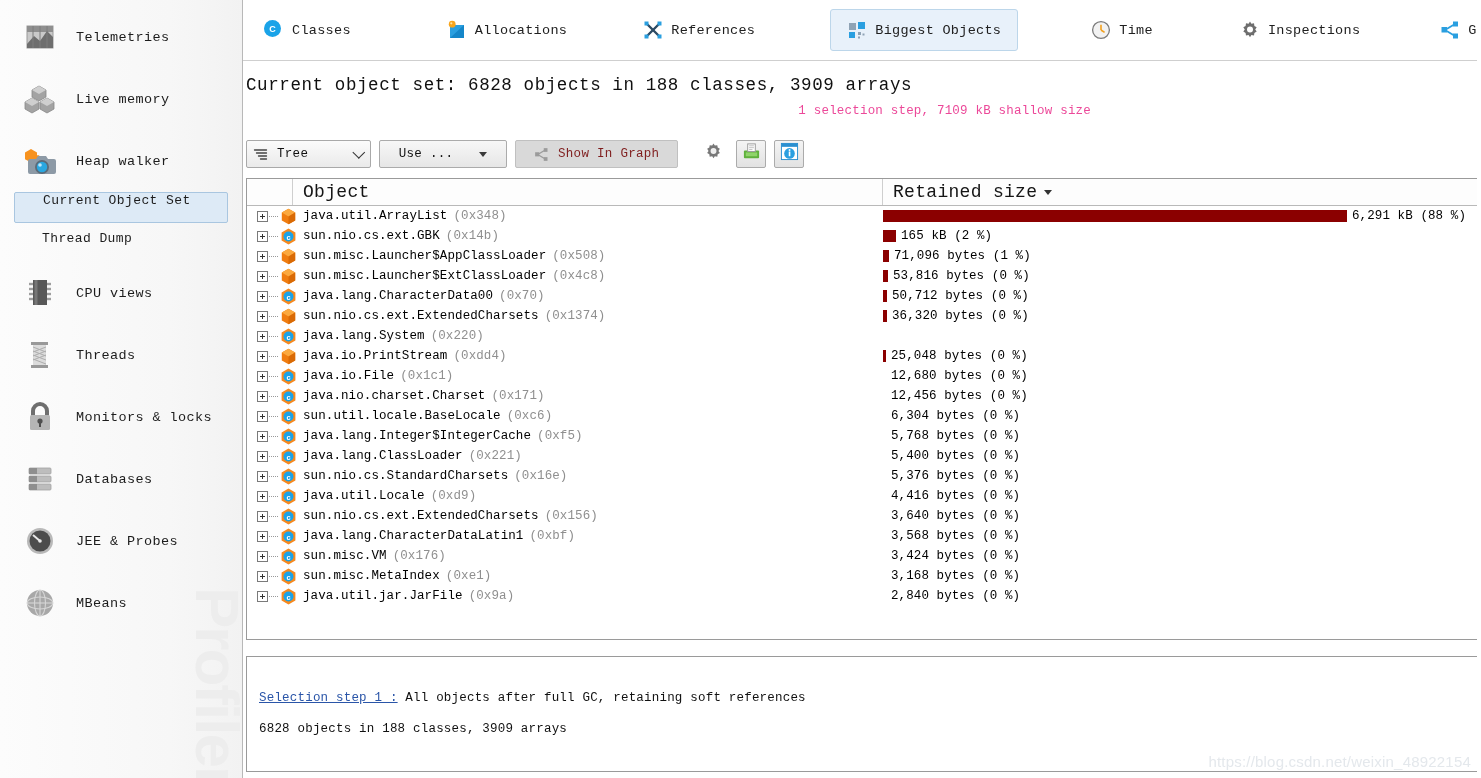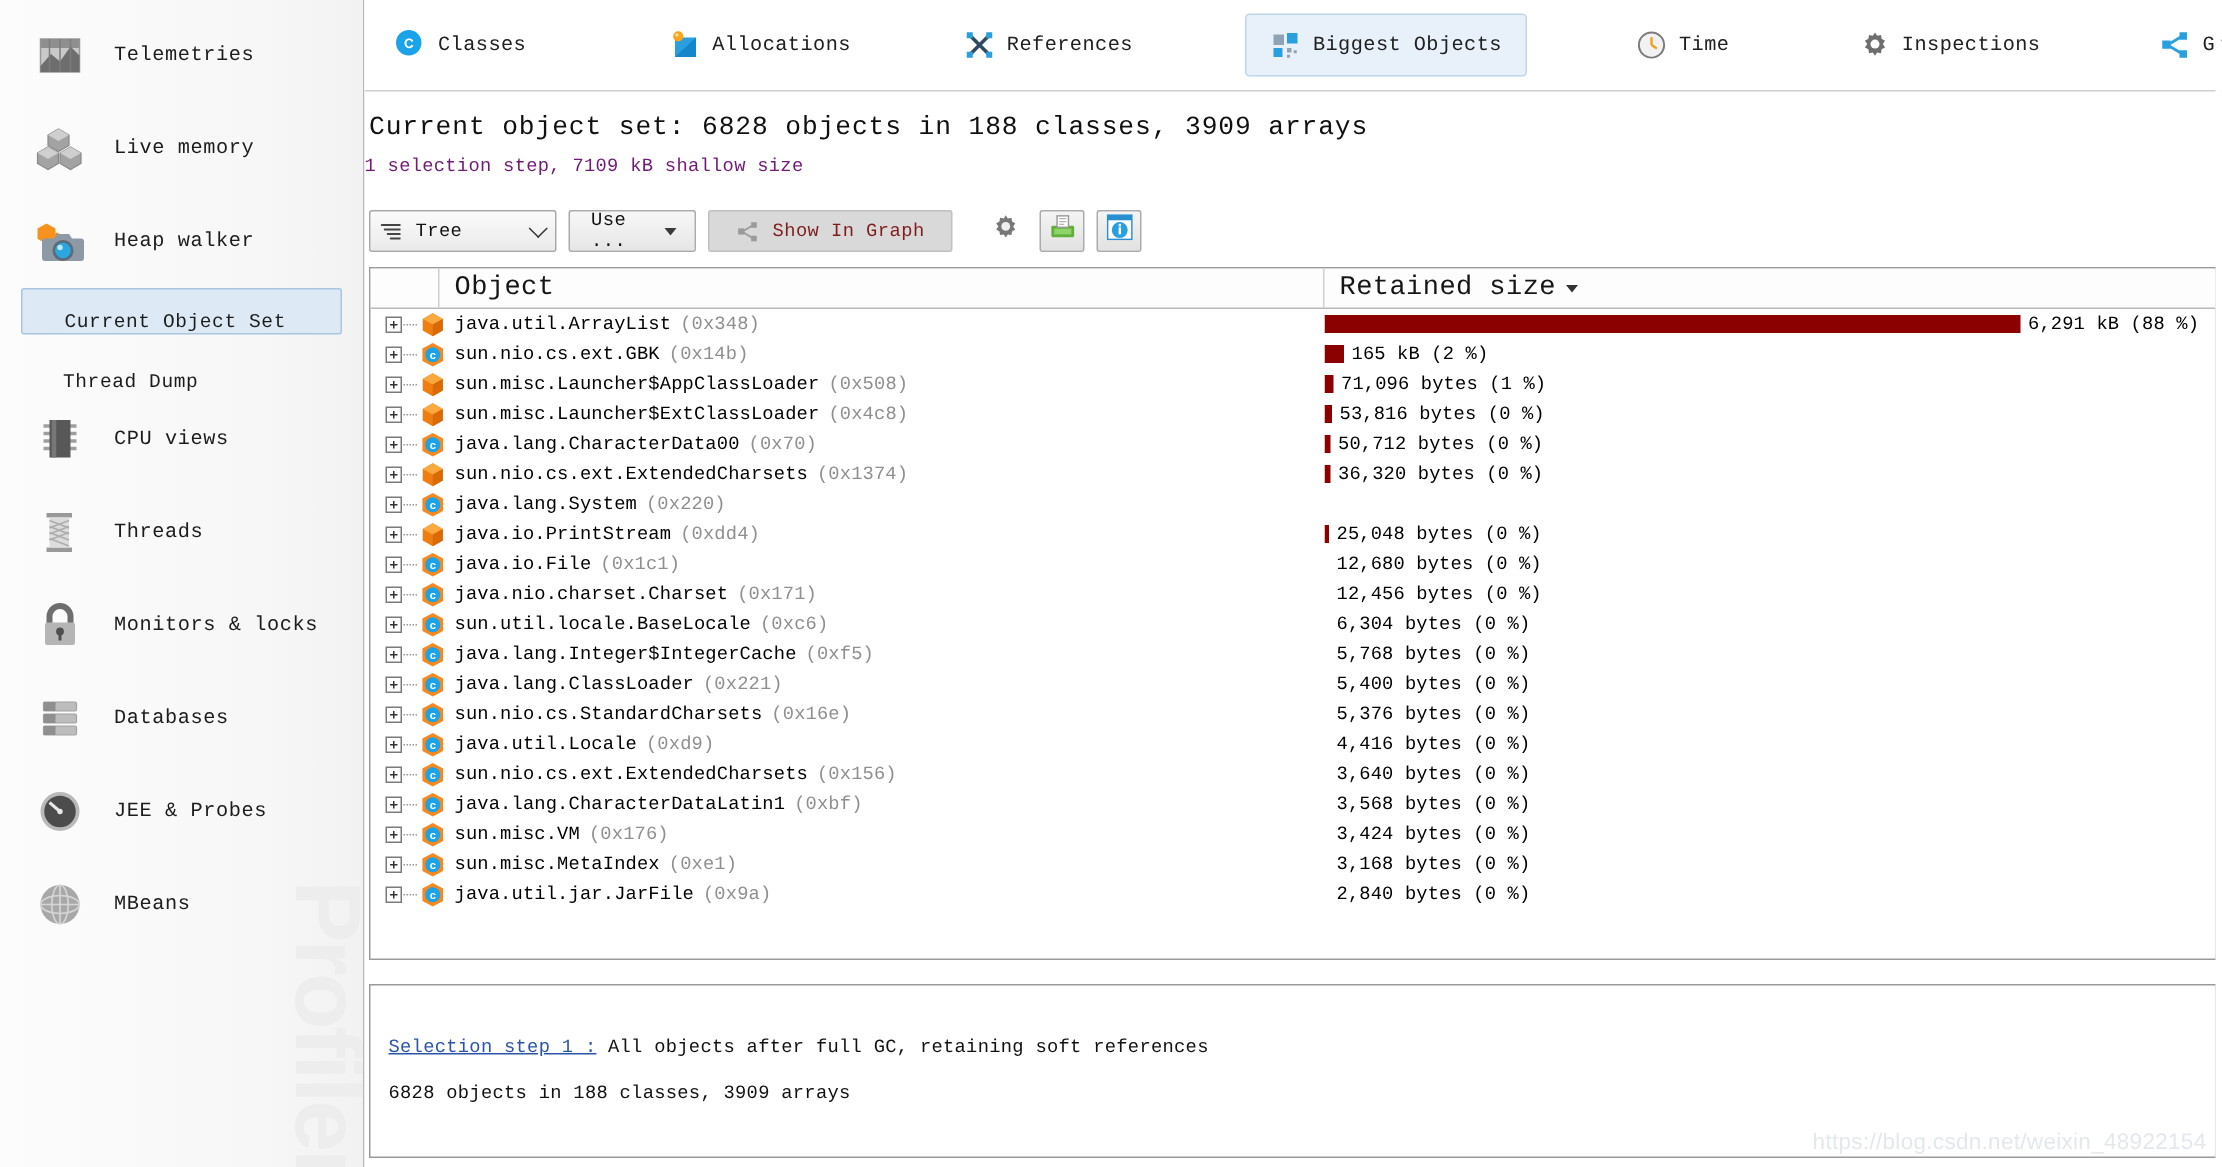--- a/index.html
+++ b/index.html
@@ -56,21 +56,21 @@
     position: relative;
   }
   .sb-label {
     font-size: 13.5px;
     color: #1c1c1c;
     letter-spacing: 0.4px;
     white-space: nowrap;
   }
   .sb-sub {
     display: flex;
-    align-items: flex-end;
+    align-items: flex-start;
     height: 31px;
     margin: 0 14px 0 14px;
     padding-left: 28px;
     font-size: 13px;
     color: #1c1c1c;
     letter-spacing: 0.4px;
     white-space: nowrap;
     border-radius: 2px;
     cursor: default;
   }
@@ -135,22 +135,22 @@
   #obj-title {
     font-size: 17.5px;
     font-weight: 400;
     color: #101010;
     padding-left: 3px;
     letter-spacing: 0.6px;
     white-space: nowrap;
   }
   #obj-sub {
     font-size: 12.5px;
-    color: #701a75;
-    text-align: left;
+    color: #ec4899;
+    text-align: right;
     padding-right: 390px;
     margin-top: 9px;
     letter-spacing: 0.2px;
   }
 
   
   #toolbar {
     display: flex;
     align-items: center;
     gap: 8px;
@@ -192,21 +192,21 @@
     height: 28px;
     padding: 0 14px;
     background: linear-gradient(to bottom,#f7f7f7,#e6e6e6);
     border: 1px solid #ababab;
     border-radius: 2px;
     font-size: 12.5px;
     color: #111;
     cursor: default;
     letter-spacing: 0.3px;
   }
-  .tb-btn.wide { width: 85px; justify-content: space-between; gap:26px;}
+  .tb-btn.wide { width: 128px; justify-content: center; gap:26px;}
   .tb-btn.disabled {
     background: #d9d9d9;
     border-color: #c0c0c0;
     color: #7f1d1d;
   }
   .tb-icobtn {
     width: 30px; height: 28px;
     display:flex; align-items:center; justify-content:center;
     background: linear-gradient(to bottom,#f4f4f4,#e2e2e2);
     border: 1px solid #ababab;

